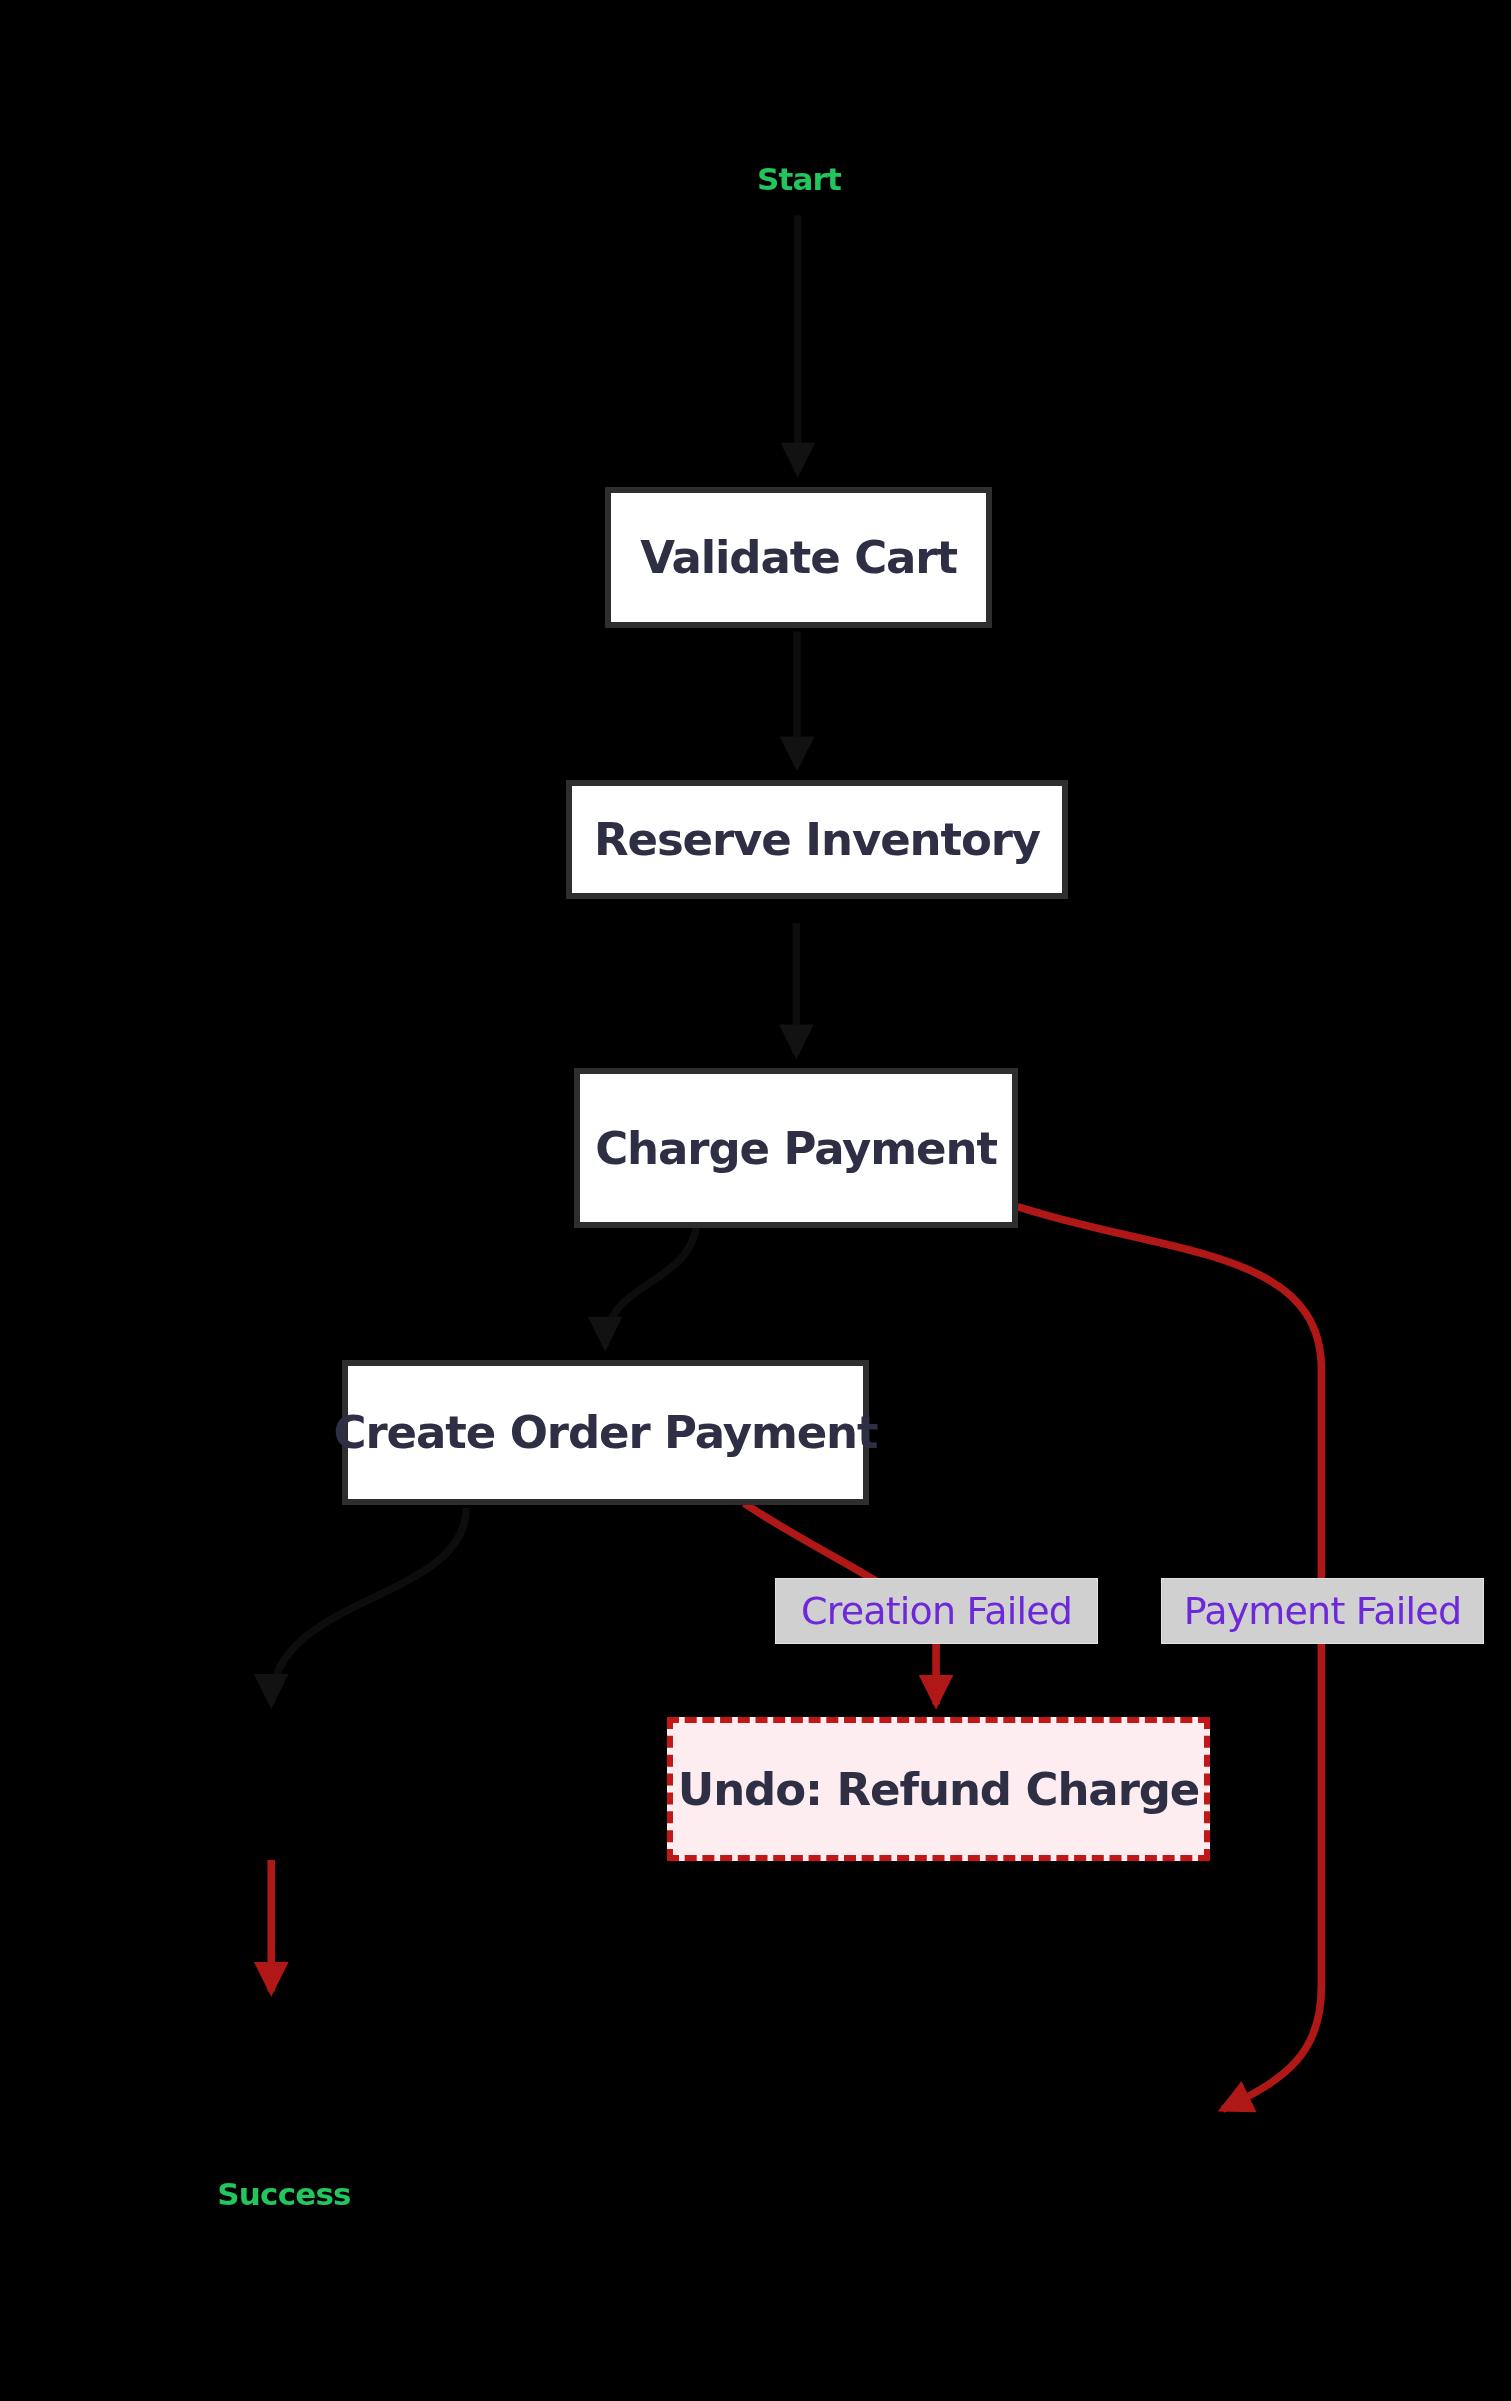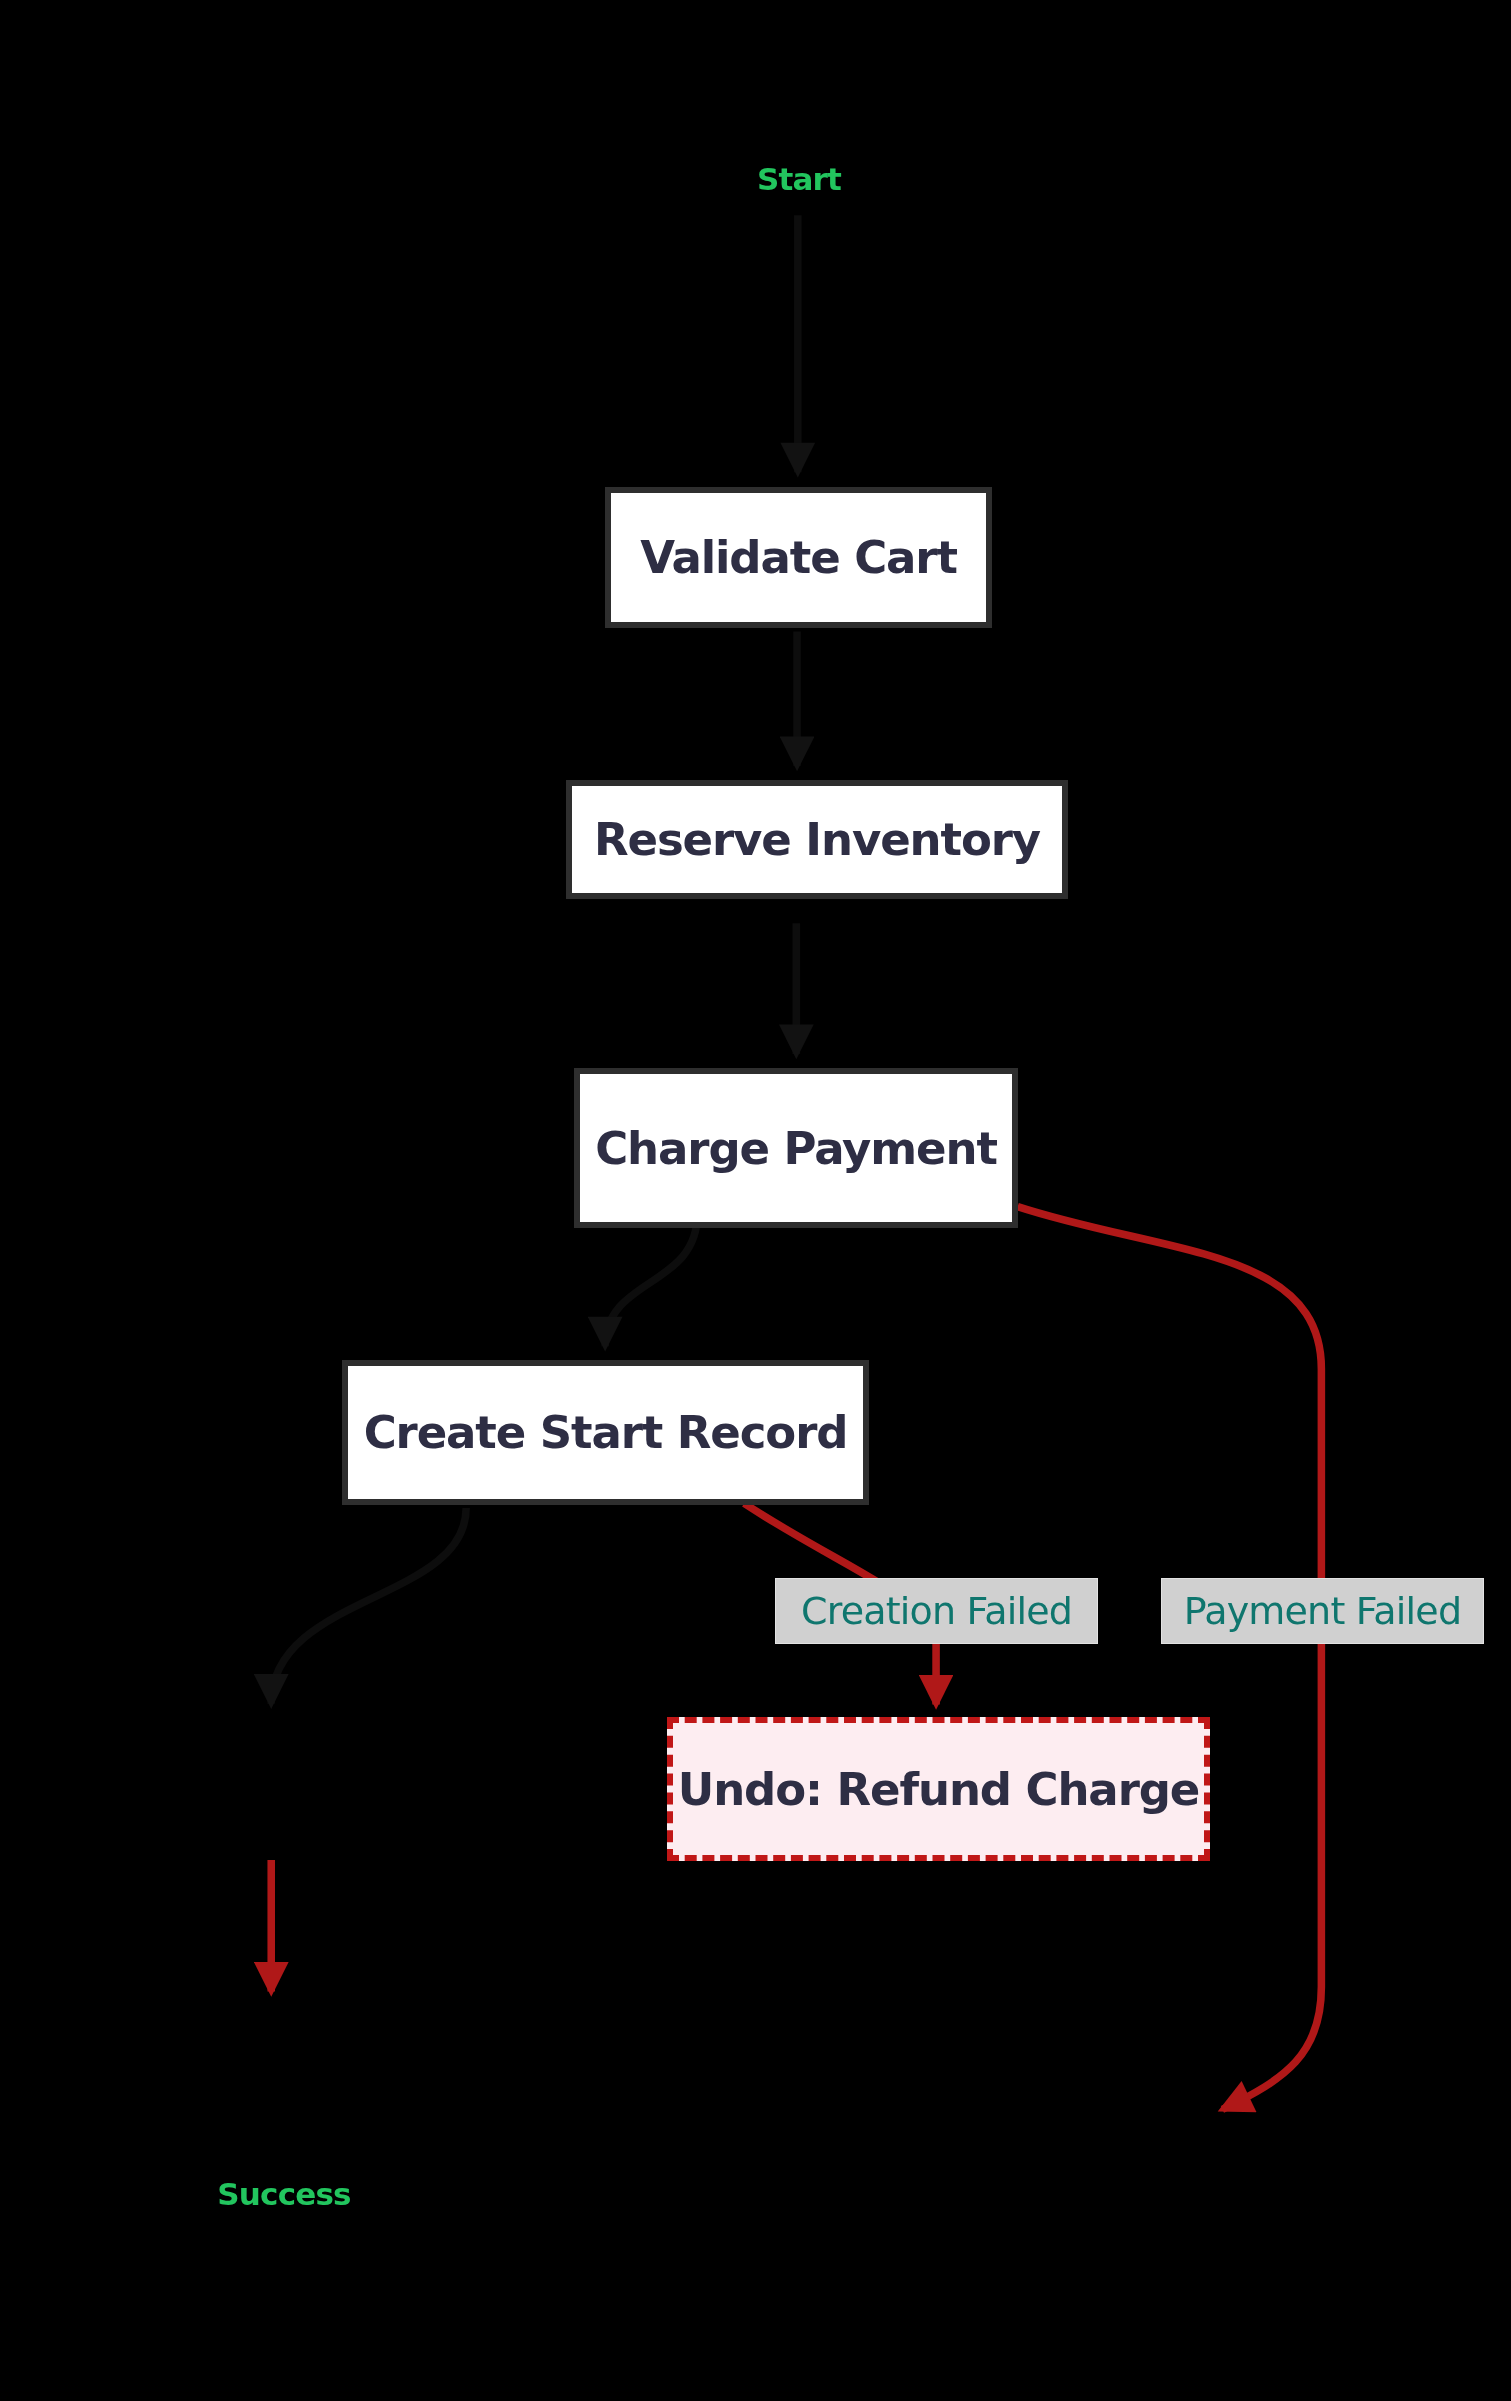--- a/index.html
+++ b/index.html
@@ -30,21 +30,21 @@
   }
   .node.undo{
     background:#fdedf1;
     border:6px dashed #c01717;
   }
   .edge-label{
     position:absolute;
     display:flex;align-items:center;justify-content:center;
     background:#d0d0d0;
     border:1.5px solid #e2e2e2;
-    color:#0f766e;
+    color:#6d28d9;
     font-size:38px;font-weight:500;letter-spacing:-0.8px;
     white-space:nowrap;
     box-sizing:border-box;
   }
 </style>
 </head>
 <body>
 
 <div class="stage">
 
@@ -82,21 +82,21 @@
 
   <div class="node" style="left:566px;top:780px;width:502px;height:119px;">
     <span>Reserve Inventory</span>
   </div>
 
   <div class="node" style="left:574px;top:1068px;width:444px;height:160px;justify-content:center;">
     <span>Charge Payment</span>
   </div>
 
   <div class="node" style="left:342px;top:1360px;width:527px;height:145px;">
-    <span>Create Start Record</span>
+    <span>Create Order Payment</span>
   </div>
 
 
   <div class="node undo" style="left:667px;top:1717px;width:543px;height:144px;">
     <span>Undo: Refund Charge</span>
   </div>
 
 
   <div class="edge-label" style="left:775px;top:1578px;width:323px;height:66px;">
     <span>Creation Failed</span>

